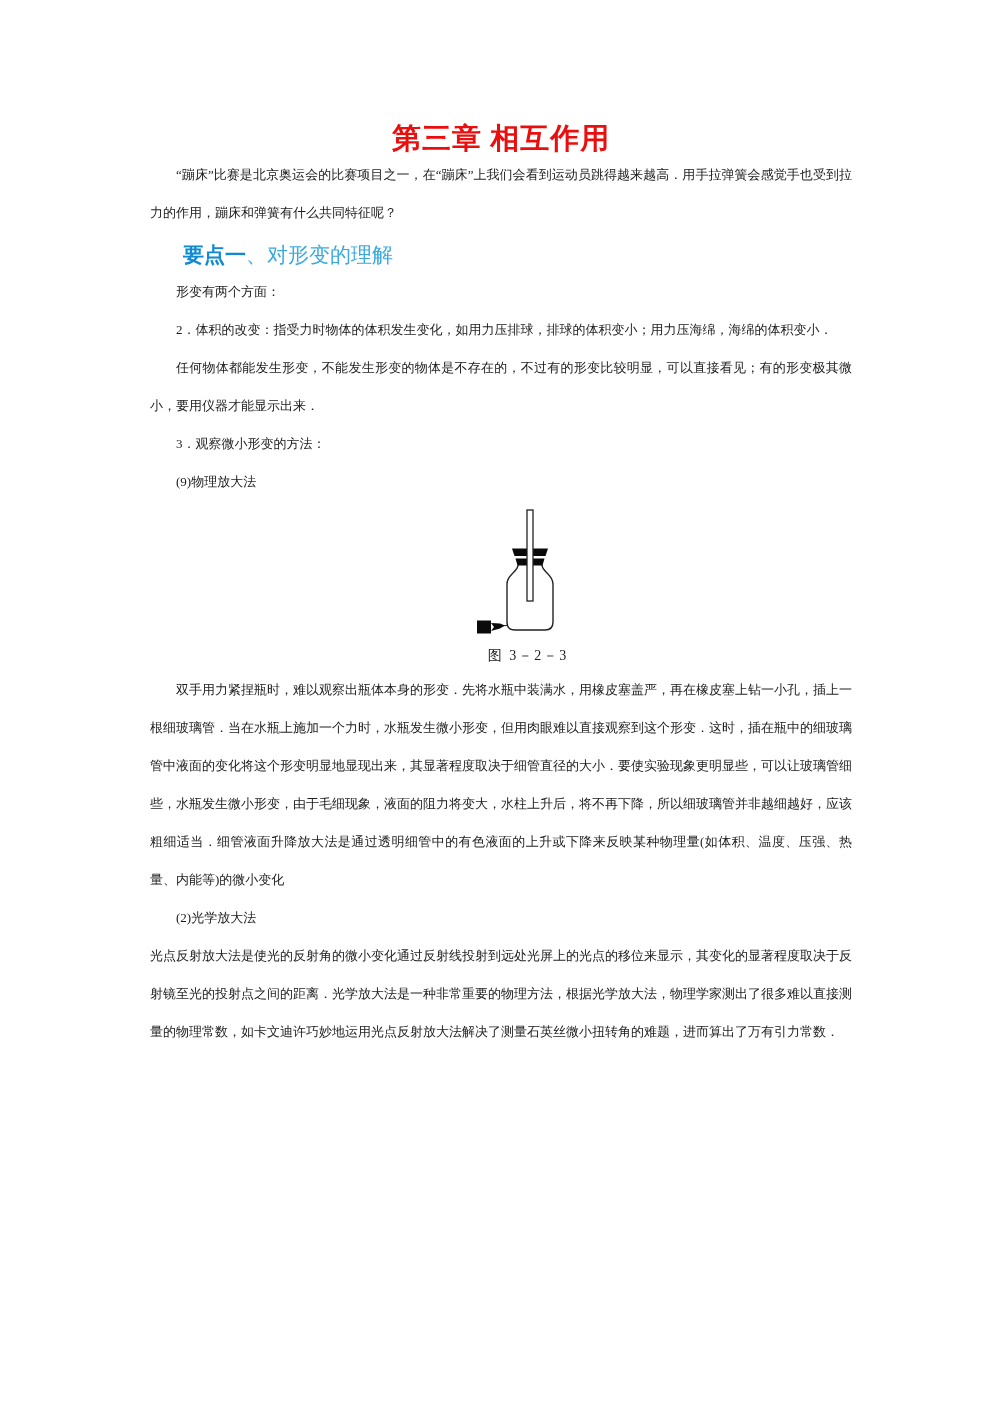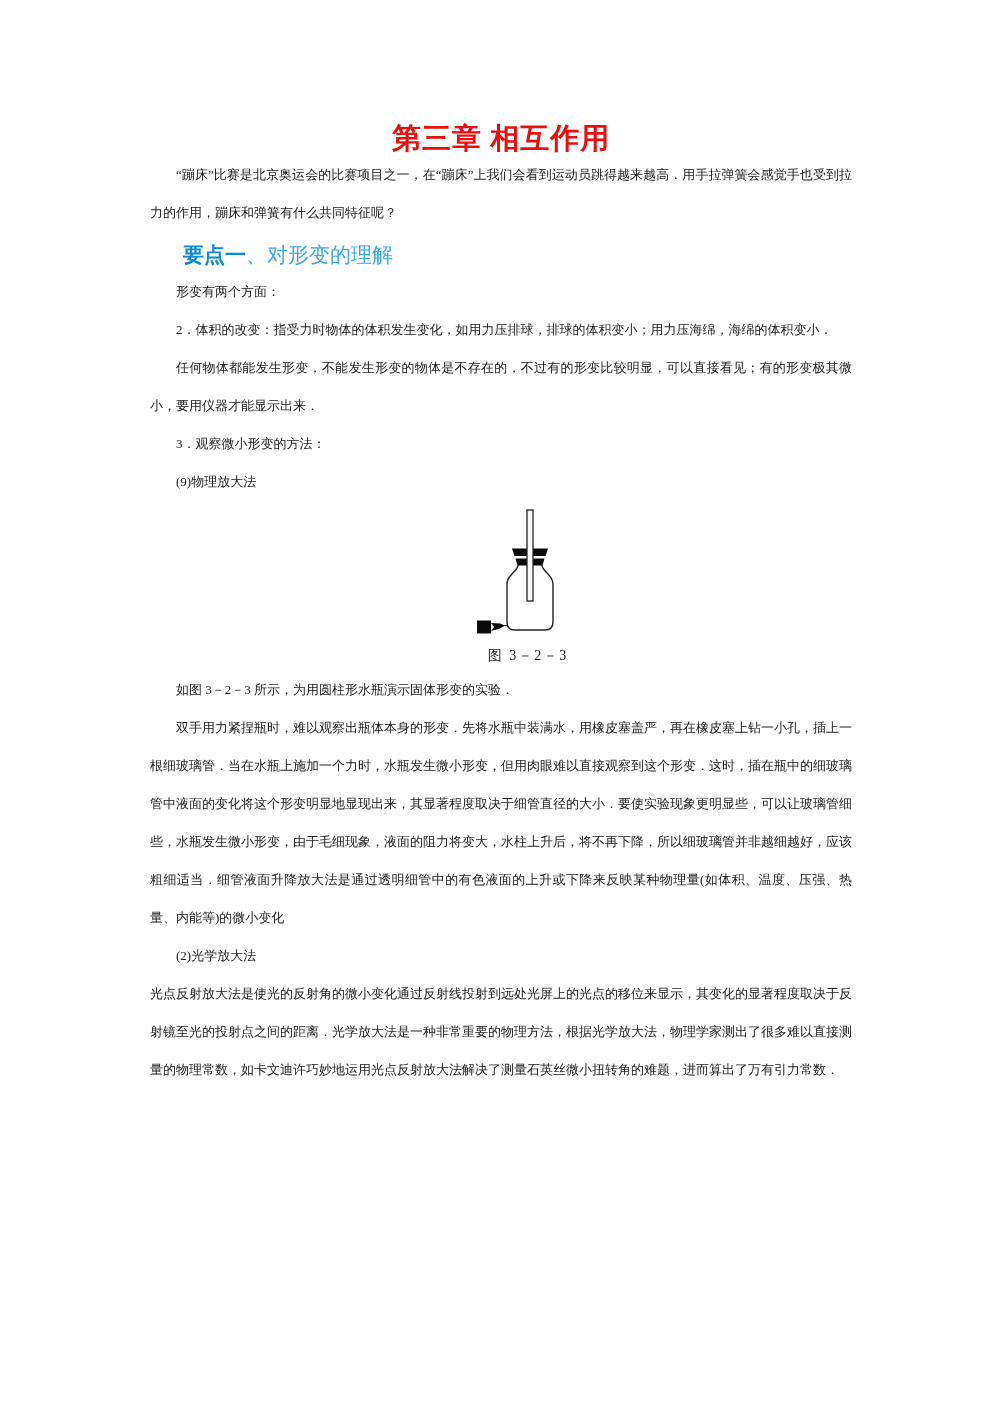--- a/index.html
+++ b/index.html
@@ -122,21 +122,20 @@
 
       <rect x="77" y="5" width="6" height="91" fill="#ffffff" stroke="#222222" stroke-width="1.3"></rect>
 
       <line x1="45" y1="121" x2="58" y2="120.5" stroke="#222222" stroke-width="1.2"></line>
       <rect x="27" y="115.5" width="14" height="13" fill="#0a0a0a"></rect>
       <polygon points="41,118 50,118.5 55,120.5 50,123.5 41,126 44,122" fill="#0a0a0a"></polygon>
     </svg>
     <div class="figure-caption">图 3－2－3</div>
   </div>
 
-  <p class="body-par indent">如图 3－2－3 所示，为用圆柱形水瓶演示固体形变的实验．</p>
 
   <p class="body-par indent">双手用力紧捏瓶时，难以观察出瓶体本身的形变．先将水瓶中装满水，用橡皮塞盖严，再在橡皮塞上钻一小孔，插上一根细玻璃管．当在水瓶上施加一个力时，水瓶发生微小形变，但用肉眼难以直接观察到这个形变．这时，插在瓶中的细玻璃管中液面的变化将这个形变明显地显现出来，其显著程度取决于细管直径的大小．要使实验现象更明显些，可以让玻璃管细些，水瓶发生微小形变，由于毛细现象，液面的阻力将变大，水柱上升后，将不再下降，所以细玻璃管并非越细越好，应该粗细适当．细管液面升降放大法是通过透明细管中的有色液面的上升或下降来反映某种物理量(如体积、温度、压强、热量、内能等)的微小变化</p>
 
   <p class="body-par indent">(2)光学放大法</p>
 
   <p class="body-par no-indent alt-font">光点反射放大法是使光的反射角的微小变化通过反射线投射到远处光屏上的光点的移位来显示，其变化的显著程度取决于反射镜至光的投射点之间的距离．光学放大法是一种非常重要的物理方法，根据光学放大法，物理学家测出了很多难以直接测量的物理常数，如卡文迪许巧妙地运用光点反射放大法解决了测量石英丝微小扭转角的难题，进而算出了万有引力常数．</p>
 
 </div>
 
 </body></html>

